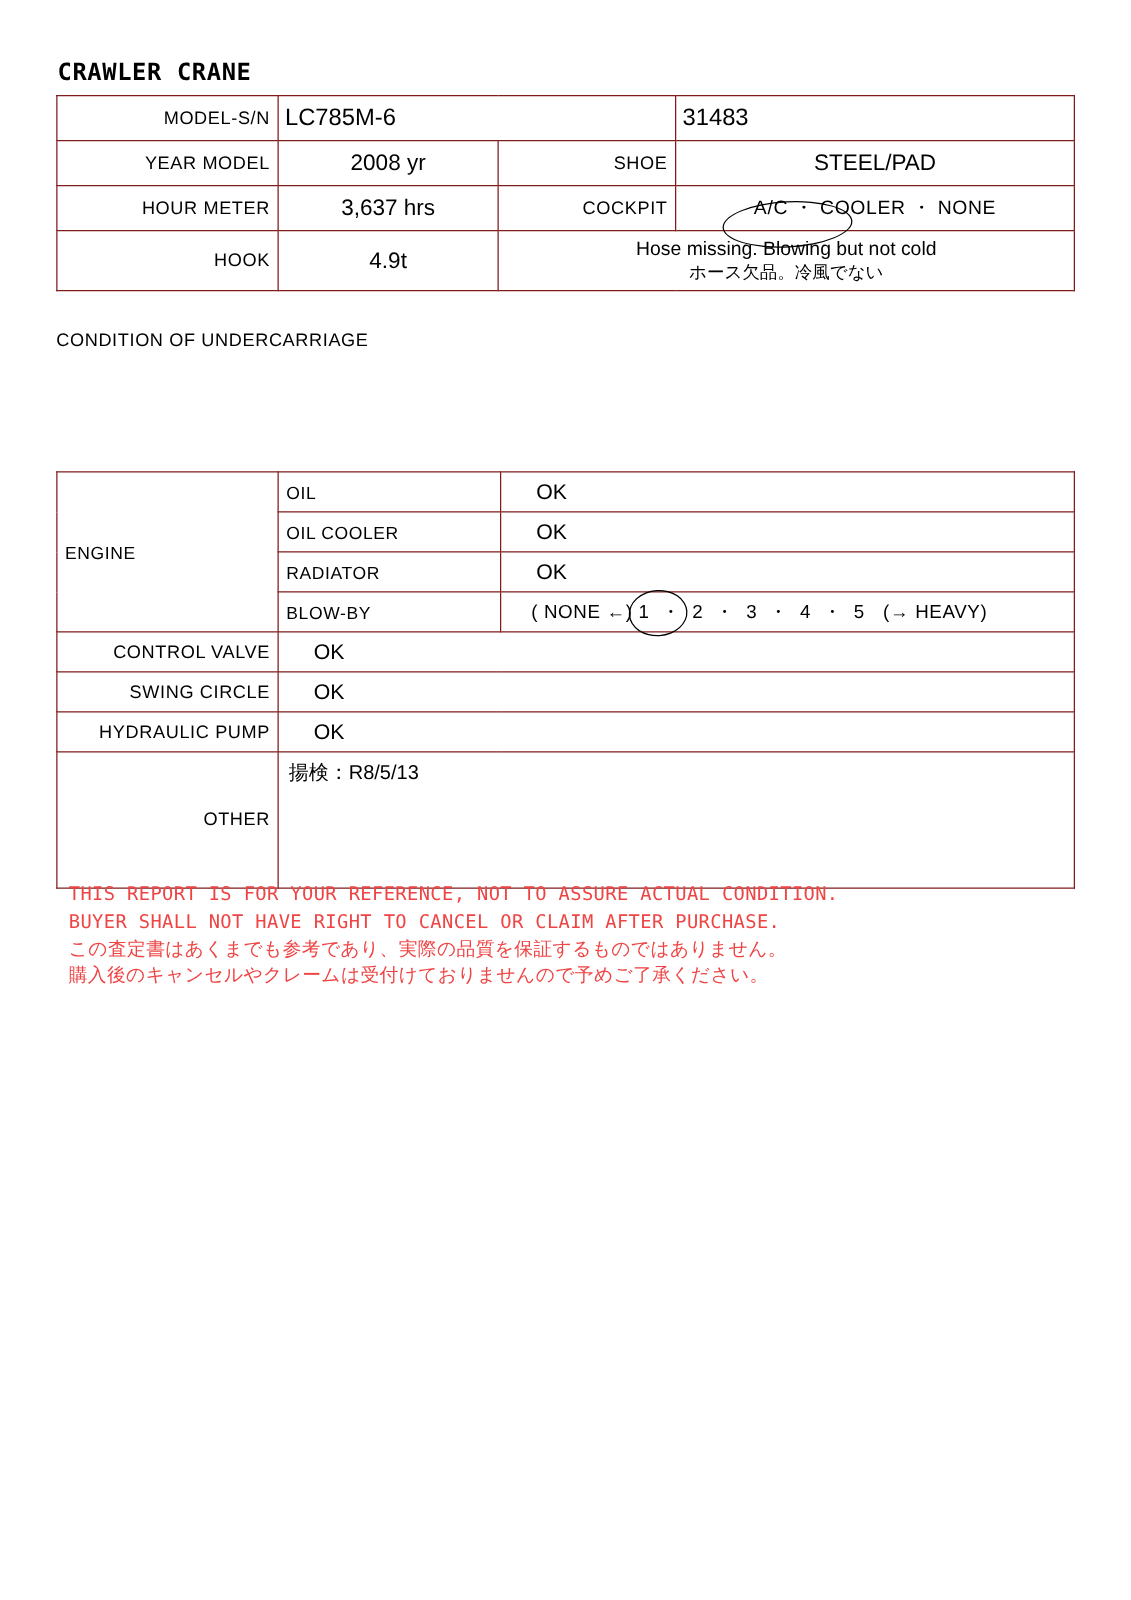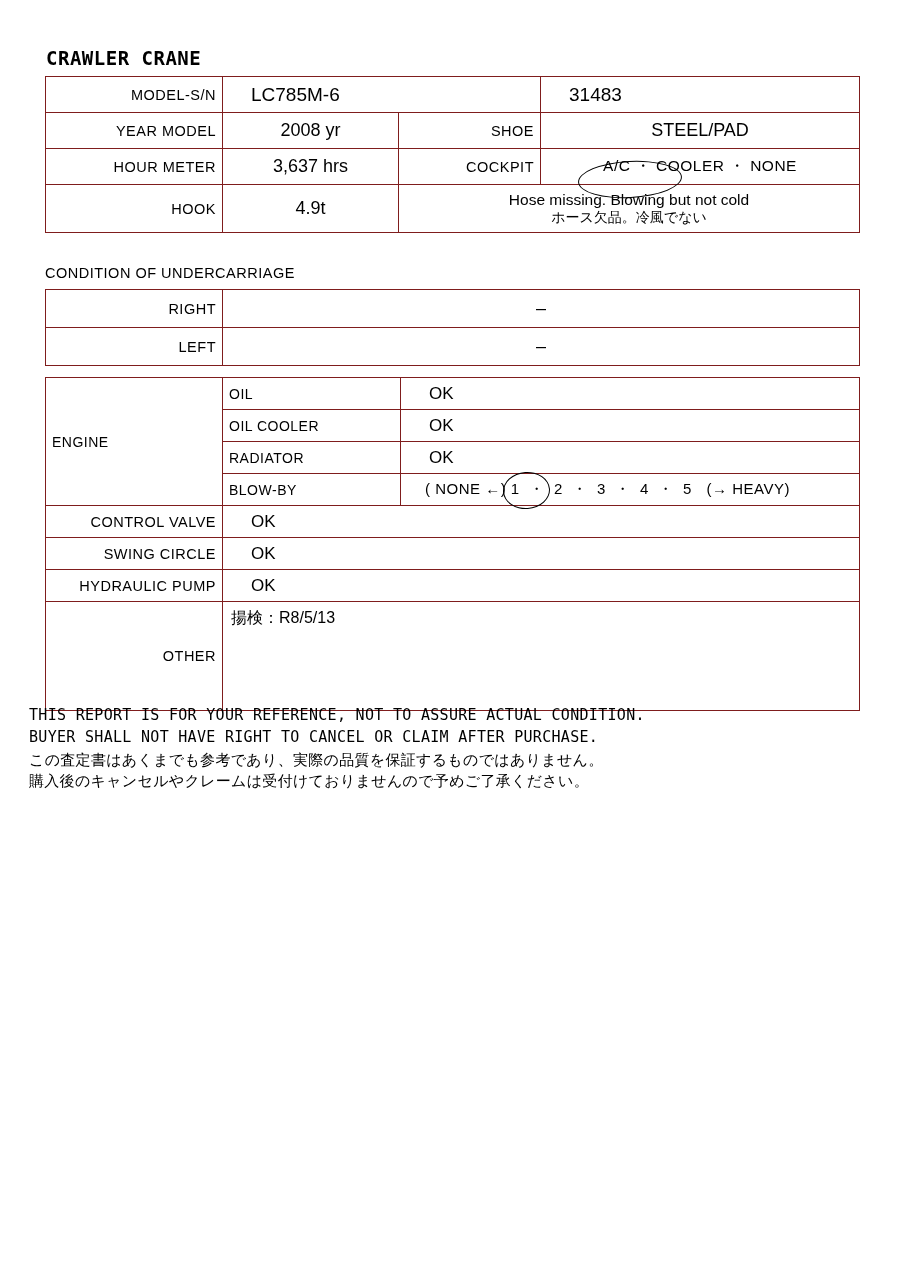--- a/index.html
+++ b/index.html
@@ -49,21 +49,21 @@
   }
   .tbl-header td { height: 35px; }
   .lbl {
     text-align: right;
     font-size: 14.5px;
     letter-spacing: 0.5px;
     white-space: nowrap;
   }
   .val-lg {
     font-size: 19px;
-    padding-left: 28px;
+    padding-left: 5px;
   }
   .val-ctr {
     text-align: center;
     font-size: 18px;
     margin-left: 36px;
   }
   .cell-hose {
     text-align: center;
     font-size: 15.5px;
     line-height: 1.25;
@@ -126,23 +126,23 @@
   .other-cell {
     vertical-align: top;
     font-size: 16px;
     padding-top: 6px;
     padding-left: 8px;
     margin-left: 25px;
   }
   
   .disclaimer {
     position: absolute;
-    left: 29px;
+    left: 55px;
     top: 705px;
-    color: #000000;
+    color: #ef4444;
     font-size: 15.5px;
     line-height: 1.45;
     letter-spacing: 0.3px;
   }
   .disclaimer .en { font-family: "DejaVu Sans Mono", monospace; font-size: 15px; }
   .disclaimer .jp { font-size: 15px; }
 </style>
 </head>
 <body>
 
@@ -189,36 +189,20 @@
         <div class="jp">ホース欠品。冷風でない</div>
       </td>
     </tr>
   </tbody>
     </table>
 
   <div class="ellipse" style="left:578px; top:161px; width:102px; height:35px; transform: rotate(-3deg);"></div>
 
   <div class="caption">CONDITION OF UNDERCARRIAGE</div>
 
-  <table class="tbl-under">
-    <colgroup>
-      <col style="width:177px">
-      <col style="width:637px">
-    </colgroup>
-    <tbody>
-        <tr>
-      <td class="lbl">RIGHT</td>
-      <td class="val-ctr">–</td>
-    </tr>
-    <tr>
-      <td class="lbl">LEFT</td>
-      <td class="val-ctr">–</td>
-    </tr>
-  </tbody>
-    </table>
 
   <table class="tbl-main">
     <colgroup>
       <col style="width:177px">
       <col style="width:178px">
       <col style="width:459px">
     </colgroup>
     <tbody>
         <tr>
       <td class="sub-lbl" rowspan="4">ENGINE</td>

